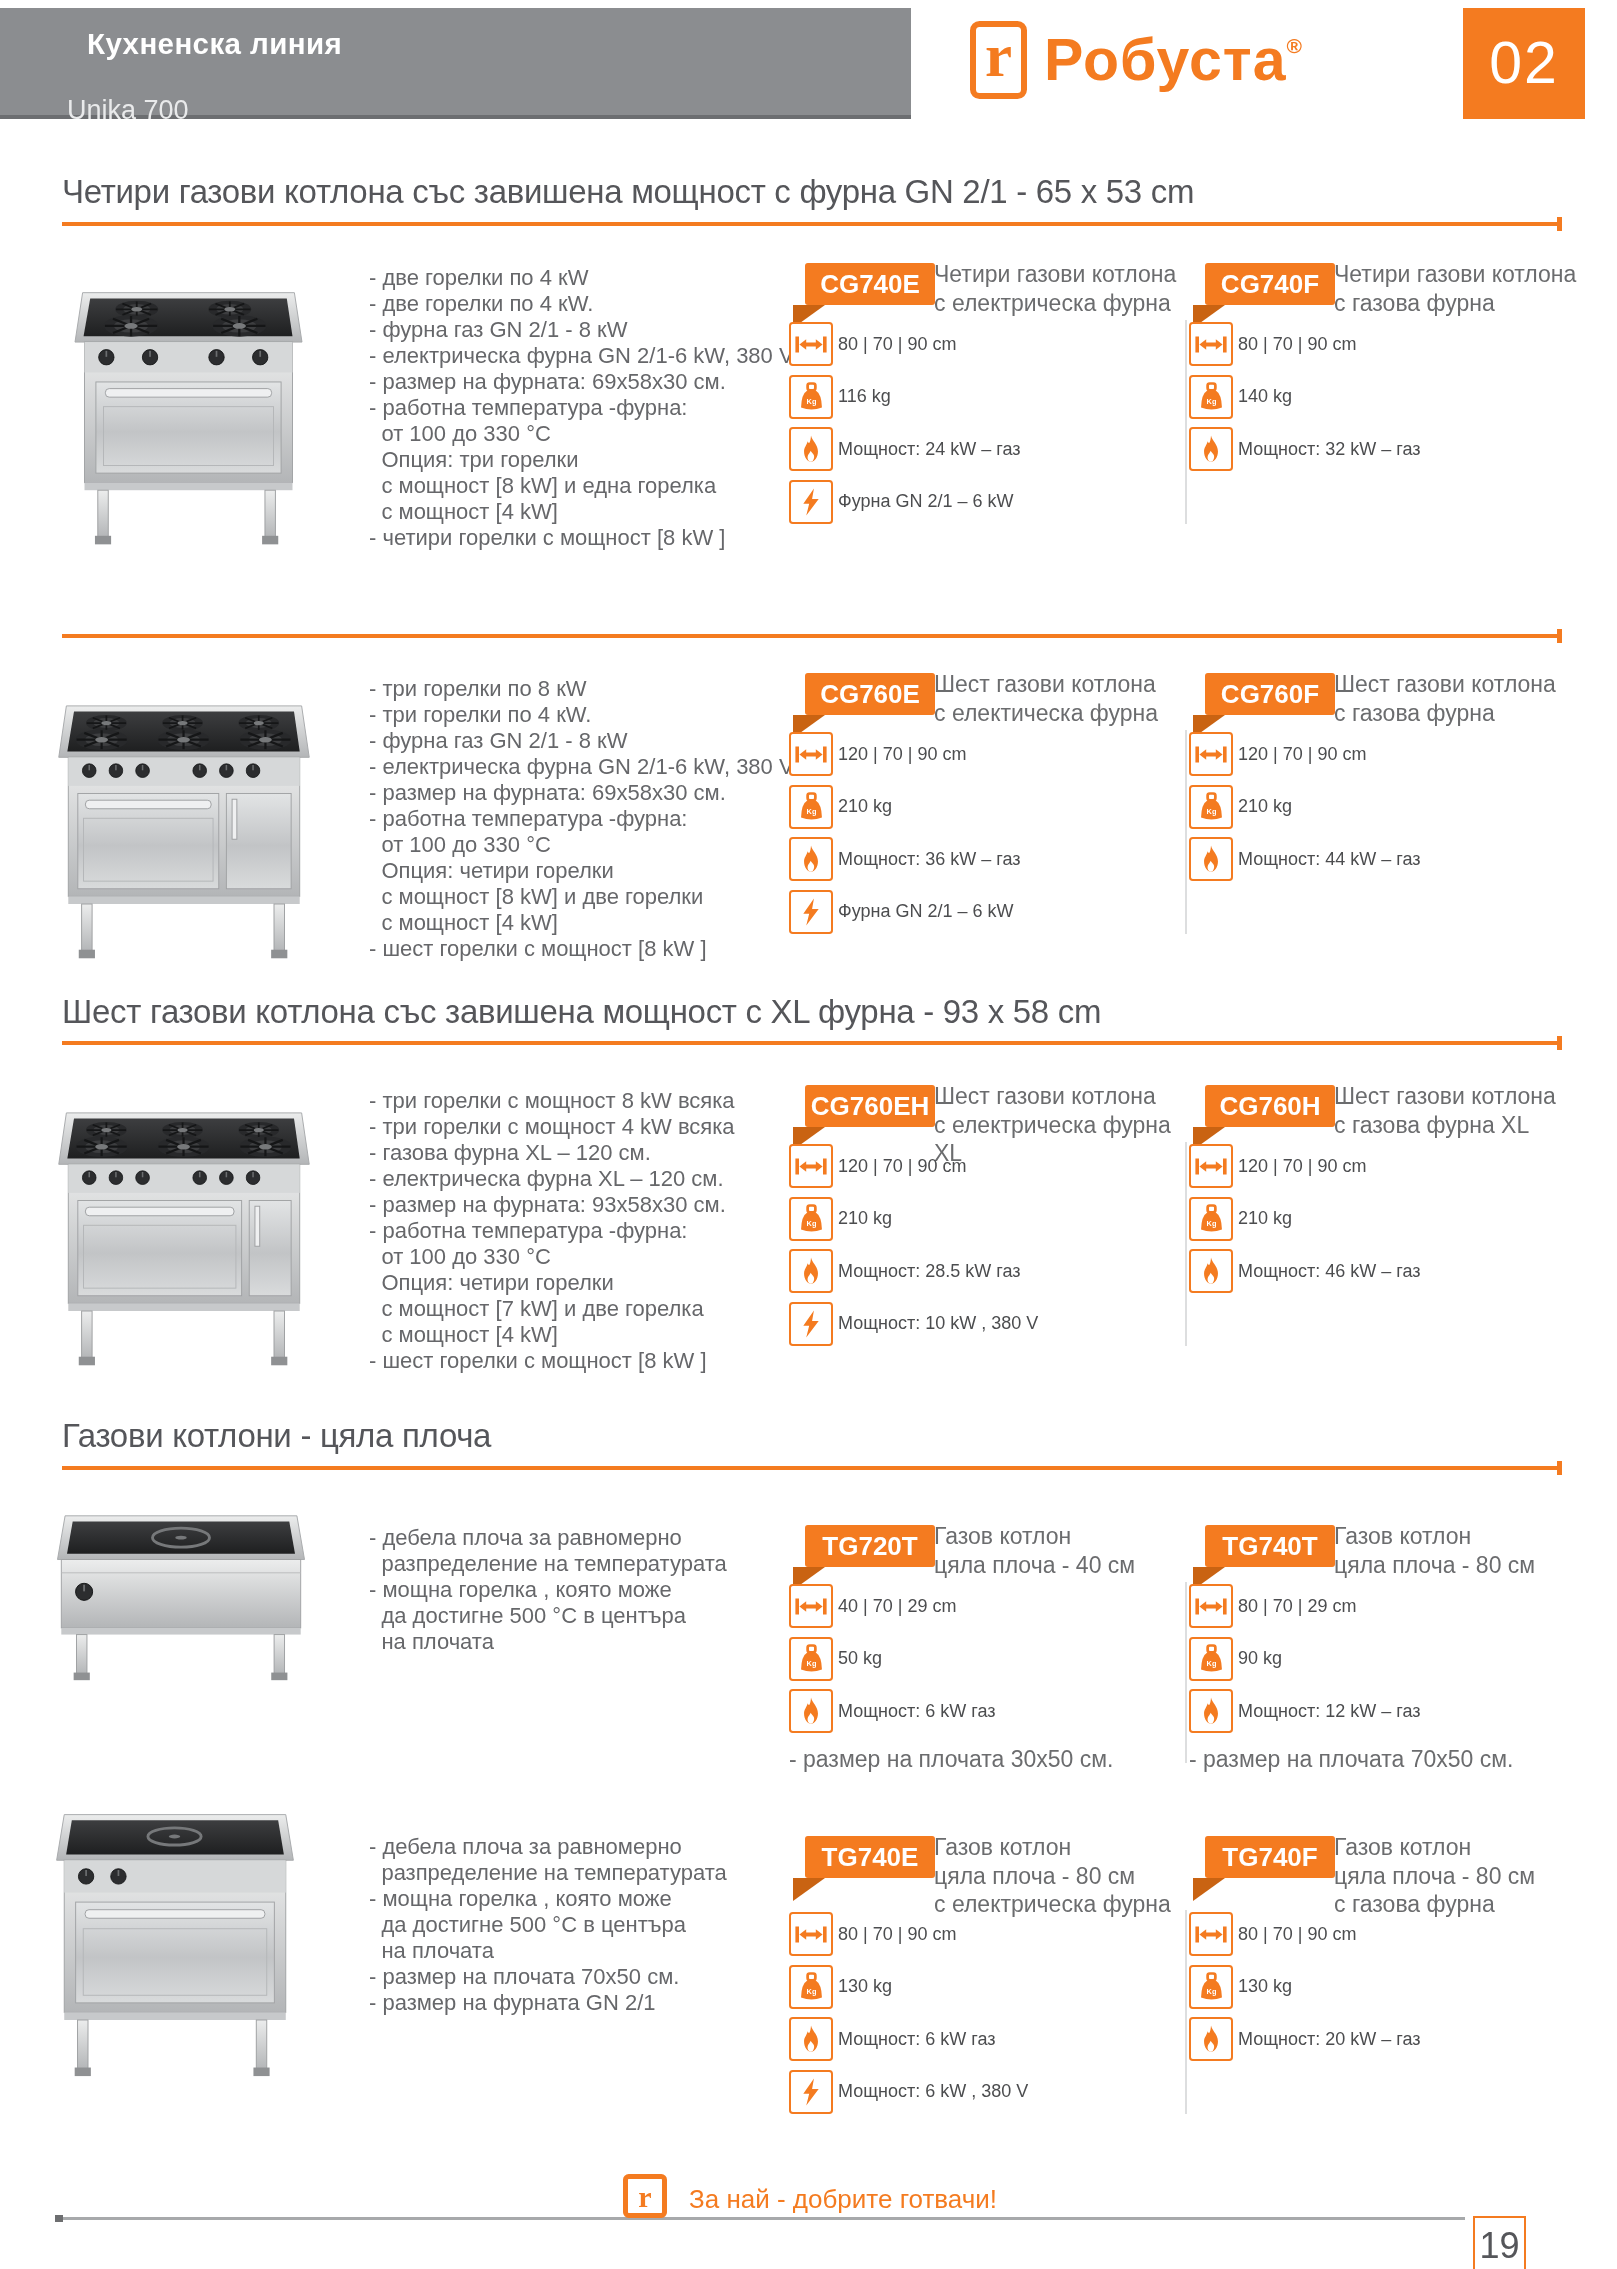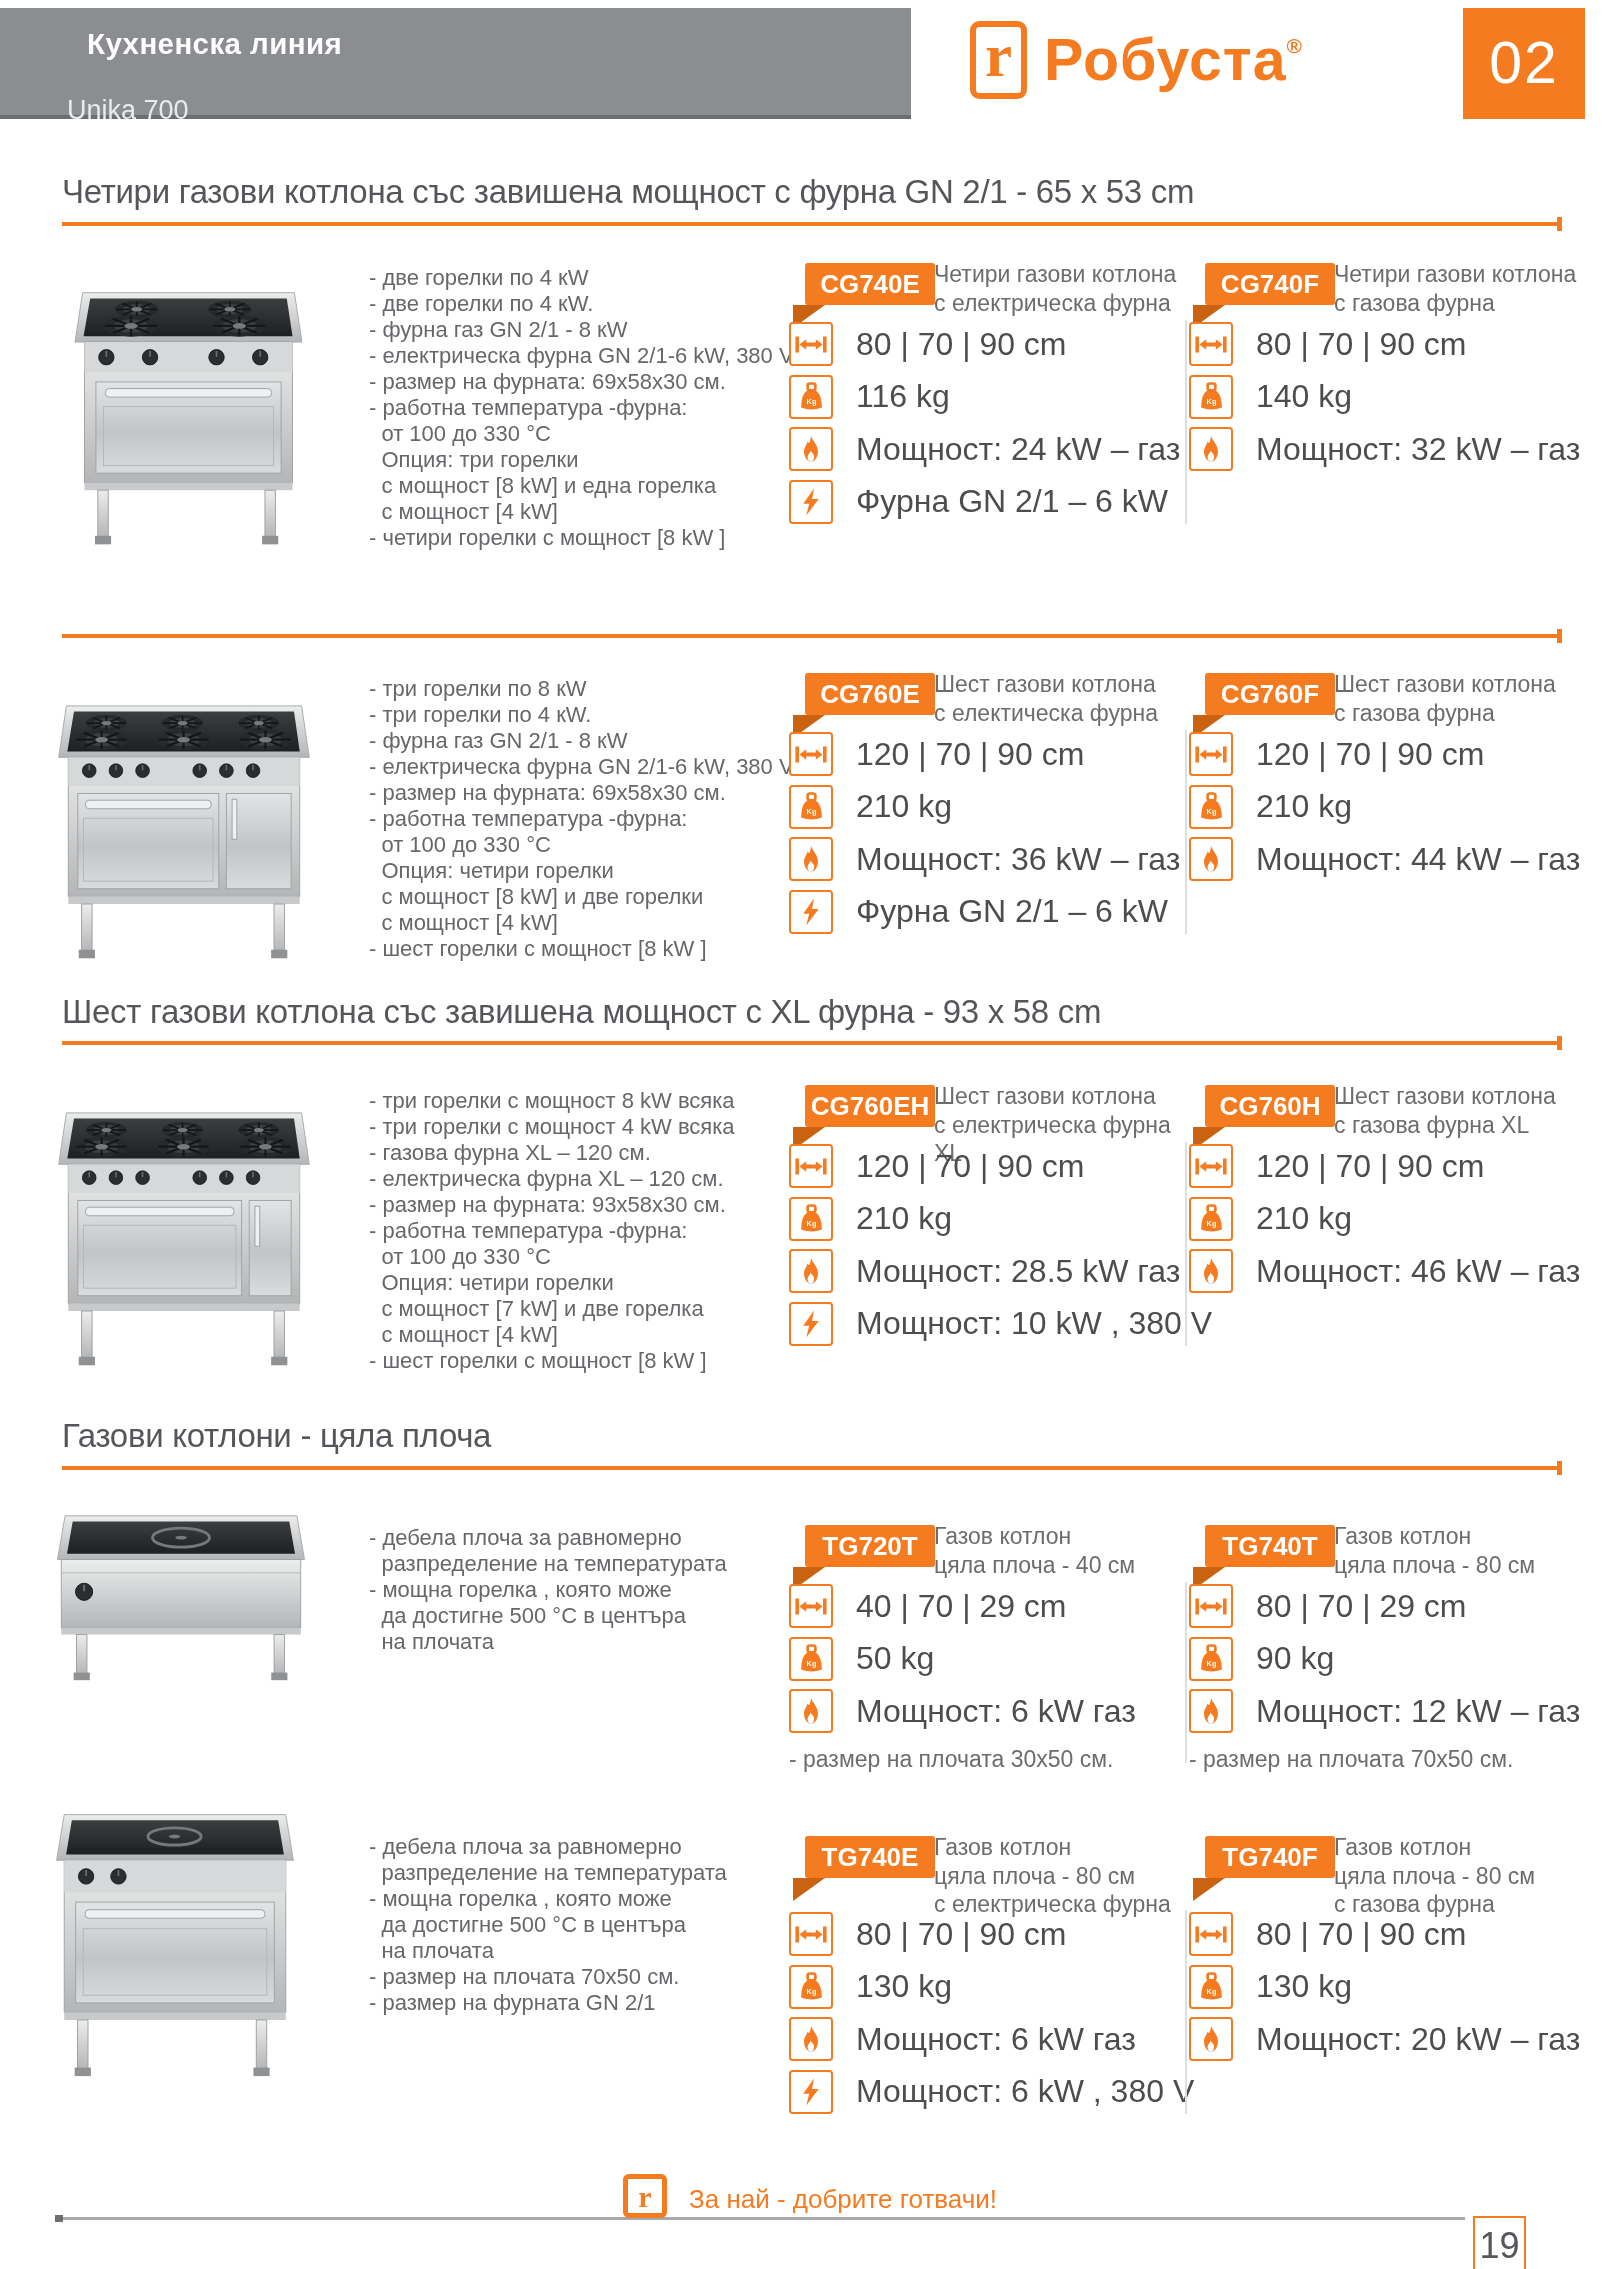--- a/index.html
+++ b/index.html
@@ -31,21 +31,21 @@
   .prodcol{position:absolute;width:398px;}
   .ribbon{position:absolute;left:0;top:0;width:130px;height:42px;background:#f47b20;color:#fff;font-size:26px;font-weight:bold;
           display:flex;align-items:center;justify-content:center;border-radius:2.9px;margin-left:16px;}
   .tail{position:absolute;left:3.8px;top:42px;width:0;height:0;border-top:23px solid #c96312;border-right:32px solid transparent;}
   .pdesc{position:absolute;left:145px;top:-2.9px;font-size:23px;line-height:28.5px;color:#6b6c6e;}
   .specs{position:absolute;left:0;top:59px;display:flex;flex-direction:column;gap:8.6px;}
   .specs.low{top:76px;}
   .spec{display:flex;align-items:center;height:44px;}
   .ibox{width:44px;height:44px;border:2.9px solid #f47b20;border-radius:3.8px;box-sizing:border-box;background:#fff;
         display:flex;align-items:center;justify-content:center;color:#f47b20;flex:0 0 auto;}
-  .stext{margin-left:23px;font-size:32px;color:#4c4d4f;white-space:nowrap;}
+  .stext{margin-left:5px;font-size:18px;color:#4c4d4f;white-space:nowrap;}
   .pnote{position:absolute;left:0;font-size:23px;color:#6b6c6e;white-space:nowrap;}
   .divider{position:absolute;left:1185px;width:1.9px;background:#dddedf;}
 
   
   .fline{position:absolute;left:62px;top:2217px;width:1403px;height:2.9px;background:#a7a9ab;}
   .fline::before{content:"";position:absolute;left:-6.7px;top:-1.9px;width:7.6px;height:6.7px;background:#6d6e70;}
   .flogo{position:absolute;left:623px;top:2174px;width:44px;height:44px;border:5.7px solid #f47b20;border-radius:5.7px;box-sizing:border-box;
          display:flex;align-items:flex-end;justify-content:center;font-family:"Liberation Serif",serif;font-size:30px;font-weight:bold;color:#f47b20;line-height:.9;padding-bottom:2.9px;background:#fff;}
   .fslogan{position:absolute;left:689px;top:2184px;font-size:26px;color:#f47b20;}
   .fpage{position:absolute;left:1473px;top:2172px;width:53px;height:59px;border:2.9px solid #f47b20;box-sizing:border-box;

